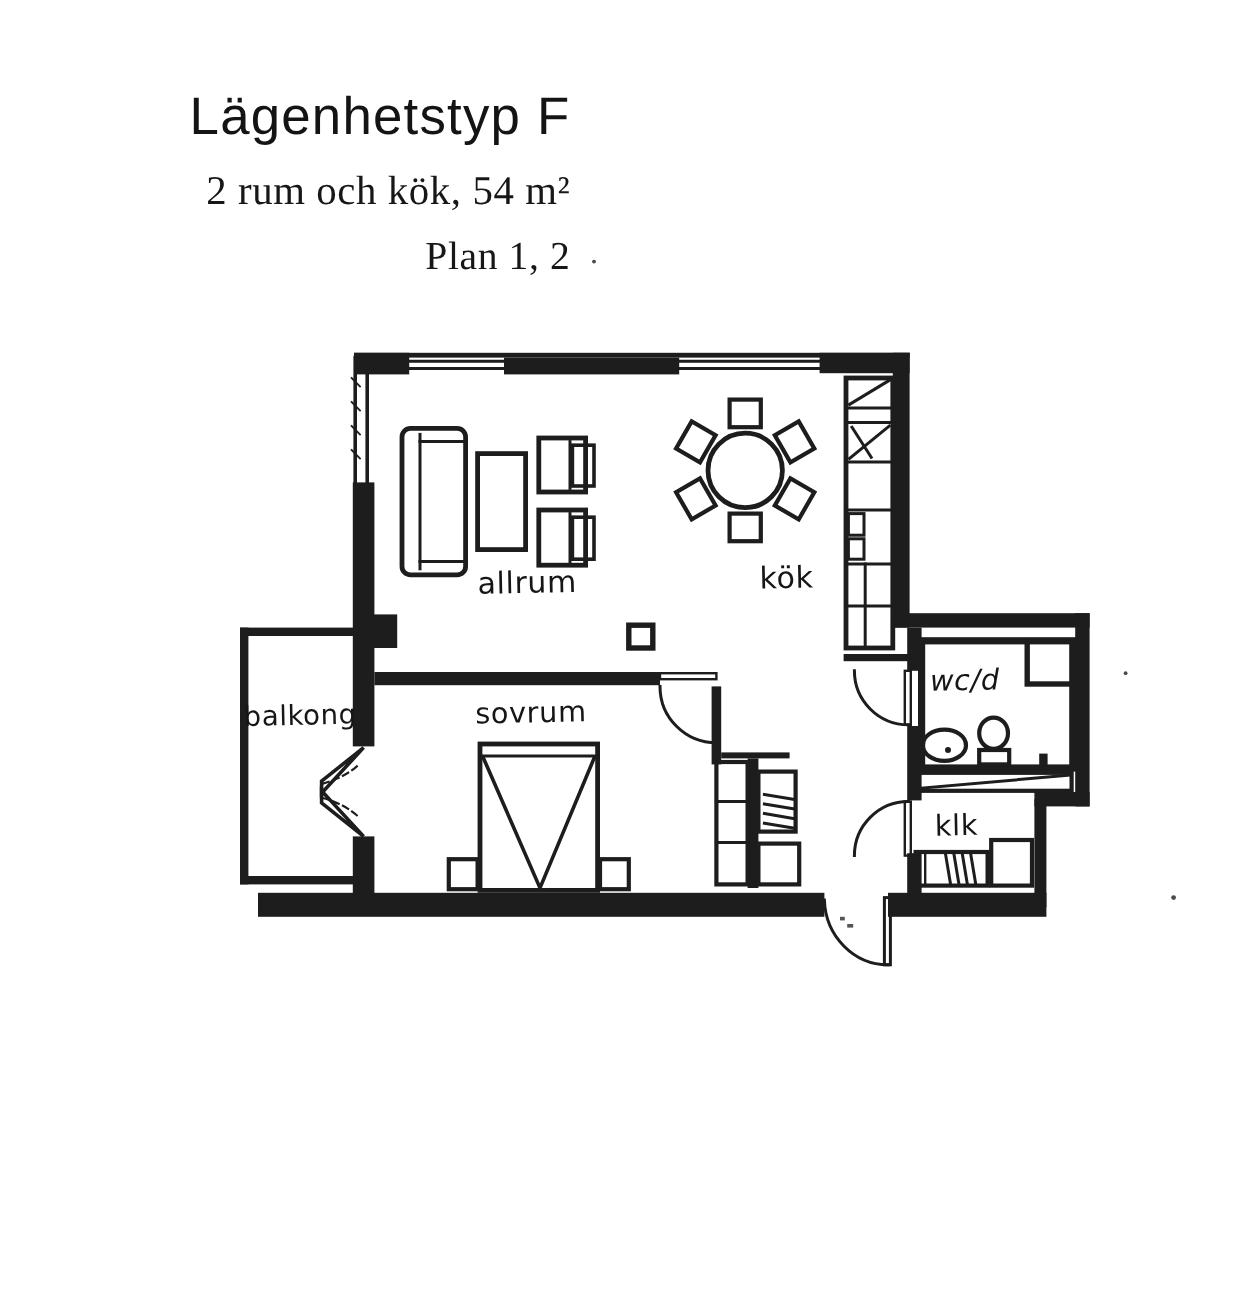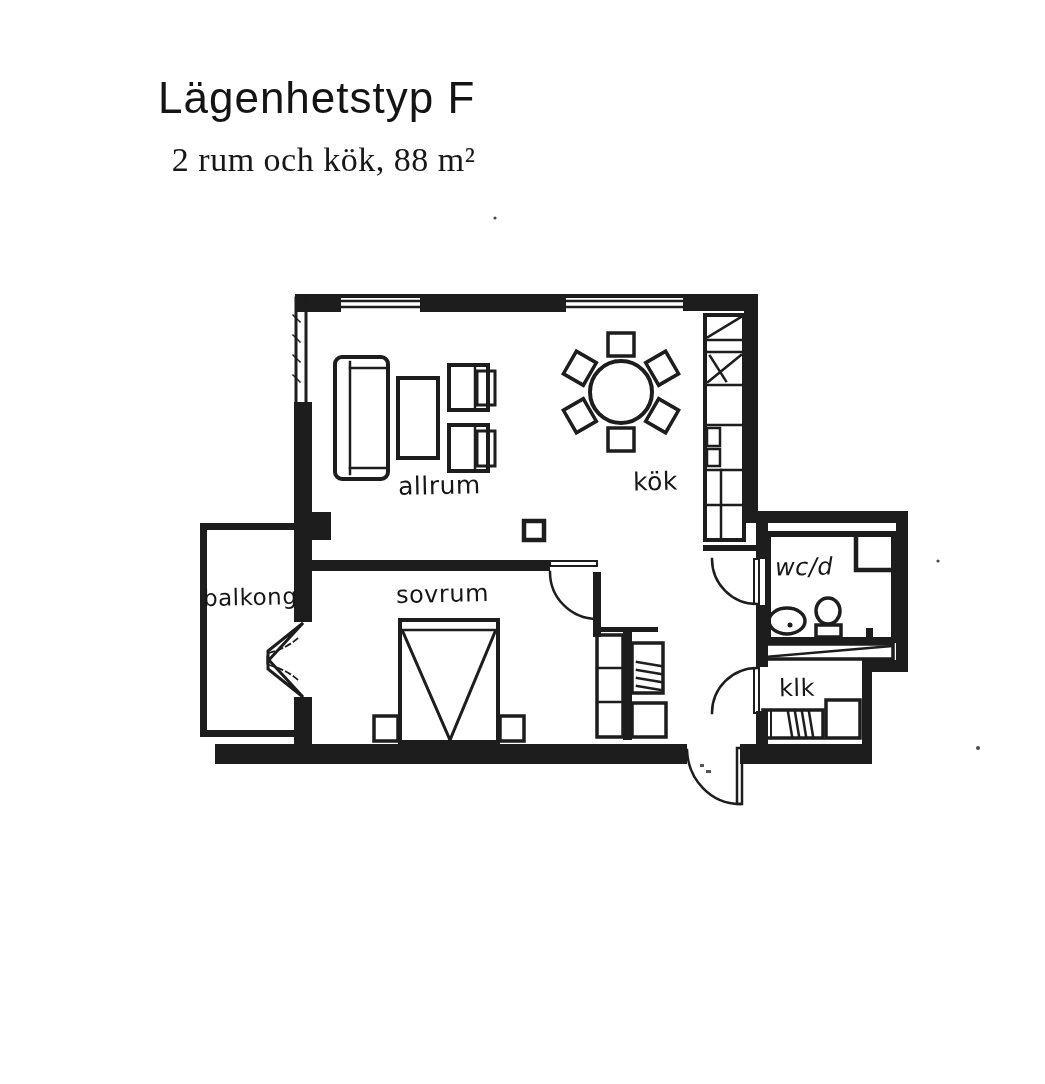--- a/index.html
+++ b/index.html
@@ -41,21 +41,22 @@
   .lbl-wcd    {left:775px;top:553px;font-size:24px;font-style:italic;}
   .lbl-klk    {left:779px;top:674px;font-size:24px;}
 </style>
 </head>
 <body>
 
 <div class="page">
 
   <div class="header">
     <div class="title">Lägenhetstyp F</div>
-    <div class="subtitle">2 rum och kök, 88 m²</div>
+    <div class="subtitle">2 rum och kök, 54 m²</div>
+    <div class="planline">Plan 1, 2</div>
   </div>
 
   <svg class="plan" width="1045" height="1084" viewBox="0 0 1045 1084" stroke-linecap="square" stroke-linejoin="miter">
 
     <g fill="#1d1d1d" stroke="none">
       <rect x="295" y="294" width="463" height="4"></rect>
       <rect x="295" y="294" width="46" height="18"></rect>
       <rect x="420" y="298" width="146" height="14"></rect>
       <rect x="683" y="294" width="75" height="17"></rect>
       <rect x="744" y="294" width="14" height="229"></rect>

